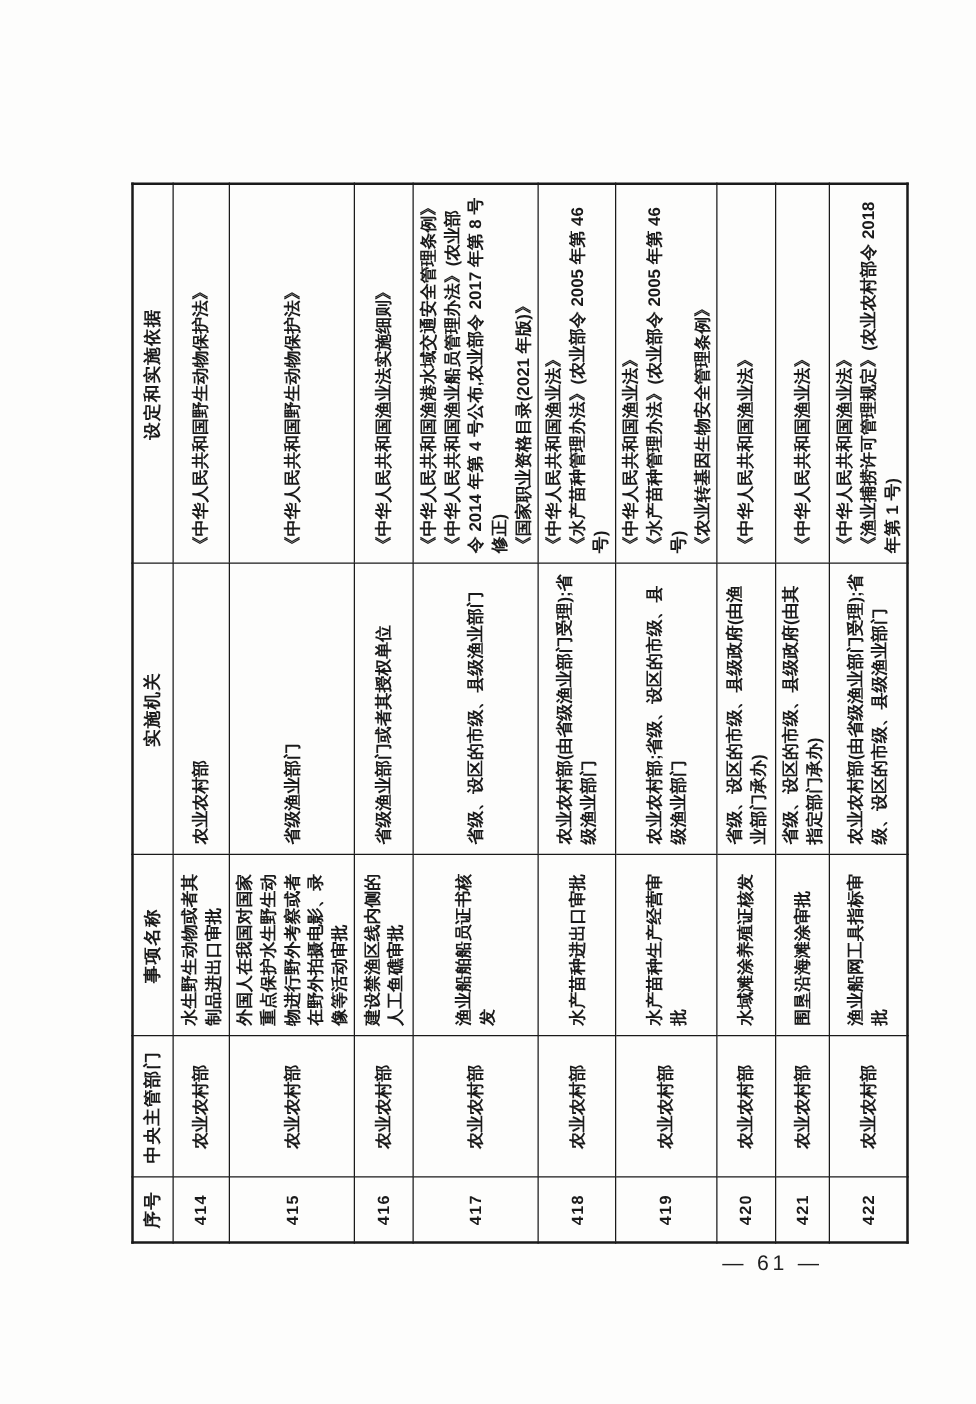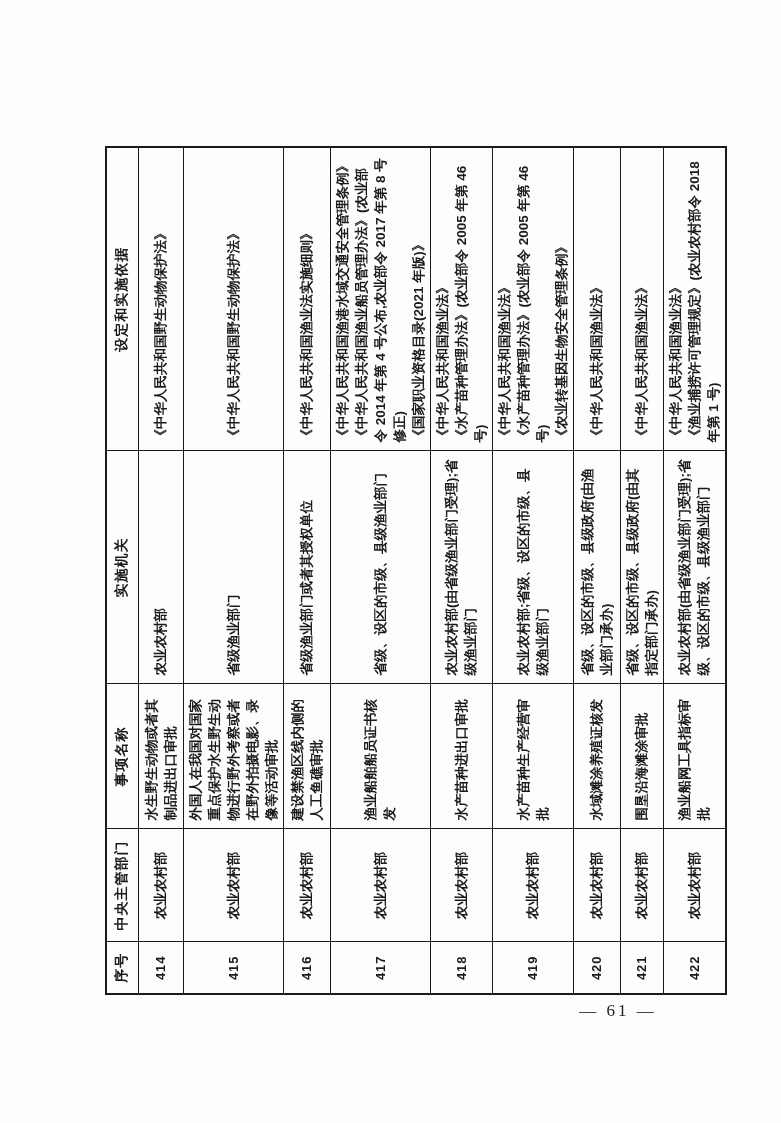--- a/index.html
+++ b/index.html
@@ -71,21 +71,21 @@
   }
   td.col-basis {
     white-space: pre-line;
   }
   .page-number {
     position: absolute;
     left: 558px;
     top: 1001px;
     width: 120px;
     text-align: center;
-    font-family: Liberation Serif, serif;
+    font-family: Liberation Sans, sans-serif;
     font-size: 17px;
     letter-spacing: 3px;
     color: #1f1f1f;
     white-space: nowrap;
   }
 </style>
 </head>
 <body>
 
 <div class="page">

